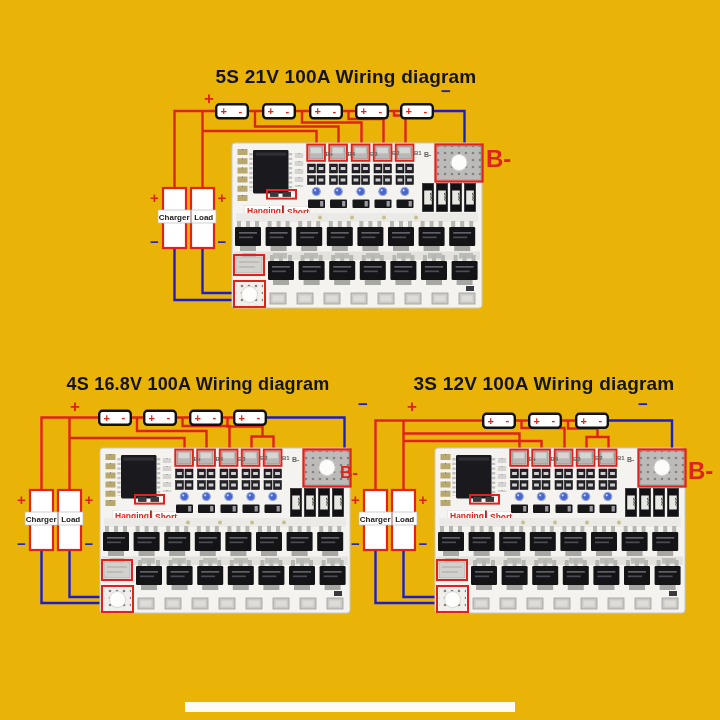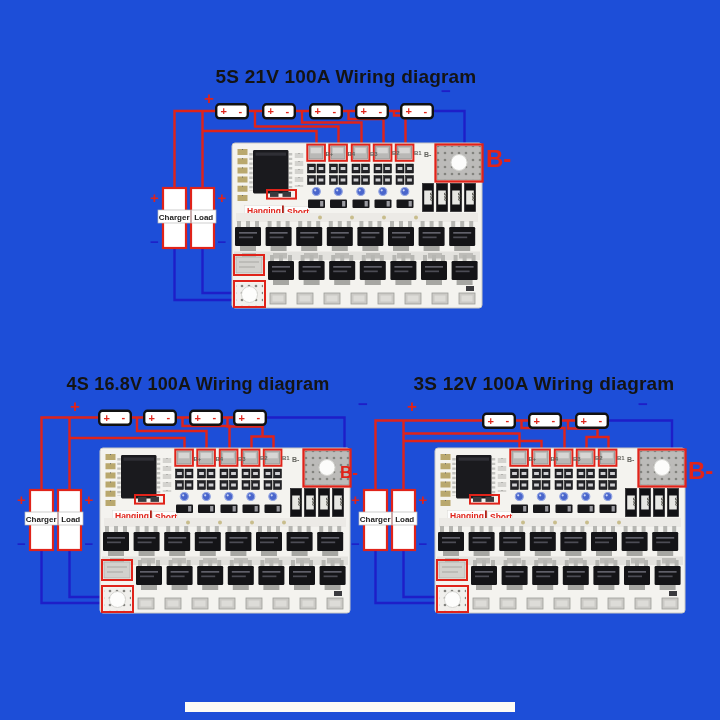--- a/index.html
+++ b/index.html
@@ -1,16 +1,16 @@
 <!DOCTYPE html>
 <html><head>
 <meta charset="utf-8">
 <style>
   html,body{margin:0;padding:0;background:#ffffff;}
-  .canvas{position:relative;width:720px;height:720px;background:#1d4ed8;overflow:hidden;
+  .canvas{position:relative;width:720px;height:720px;background:#eab308;overflow:hidden;
           font-family:"Liberation Sans", sans-serif;}
   svg{display:block;}
   text{font-family:"Liberation Sans", sans-serif;}
   .title{font-size:19px;font-weight:700;fill:#141414;text-anchor:middle;letter-spacing:.2px;}
   .title.small{font-size:18px;}
   .wr{fill:none;stroke:#e0231a;stroke-width:2.4;stroke-linecap:square;stroke-linejoin:miter;}
   .wb{fill:none;stroke:#1e1ec8;stroke-width:2.4;stroke-linecap:square;stroke-linejoin:miter;}
   .plus{font-size:17px;font-weight:700;fill:#e0231a;}
   .minus{font-size:17px;font-weight:700;fill:#1e1ec8;}
   .bminus{font-weight:700;fill:#e0231a;font-size:24px;}

